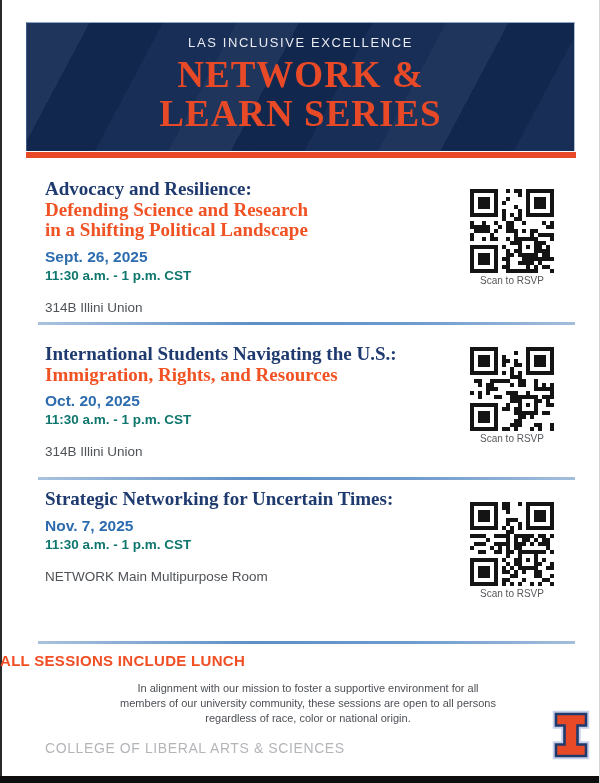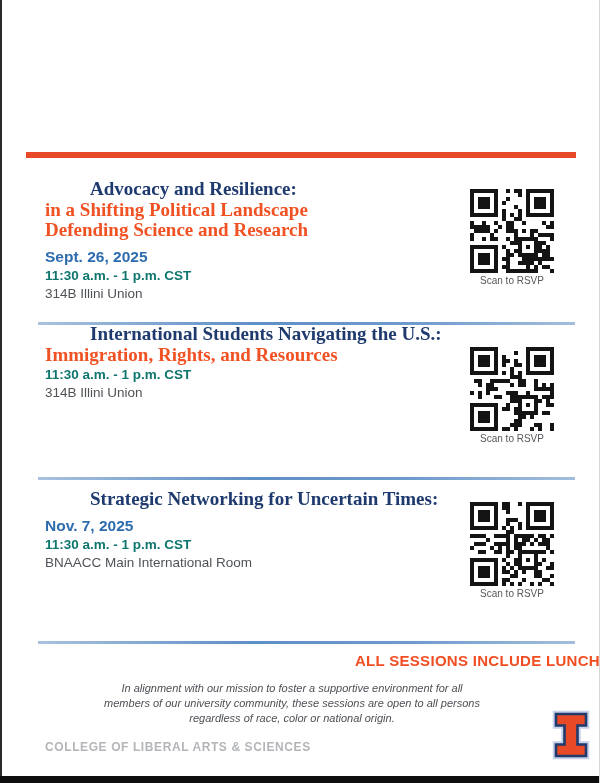--- a/index.html
+++ b/index.html
@@ -31,69 +31,74 @@
     position:relative; font-family:"Liberation Serif","DejaVu Serif",serif;
     font-weight:700; font-size:37px; line-height:39px; color:#e84a27; letter-spacing:1px;
   }
   .h-title.first { margin-top:5px; }
   .header-underline { position:absolute; left:26px; top:152px; width:550px; height:6px; background:#e84a27; }
 
   
   .event { position:absolute; left:45px; width:430px; }
   .ev-title {
     font-family:"Liberation Serif","DejaVu Serif",serif; font-weight:700;
-    font-size:19px; line-height:20.5px; color:#1e3a6e;margin-left:45px;
+    font-size:19px; line-height:20.5px; color:#1e3a6e;
   }
   .ev-sub {
     font-family:"Liberation Serif","DejaVu Serif",serif; font-weight:700;
     font-size:19px; line-height:20.5px; color:#f05224;
   }
   .ev-date { margin-top:6px; font-size:15.5px; font-weight:800; color:#2d6cae; line-height:19px; }
   .ev-time { margin-top:1px; font-size:13.5px; font-weight:800; color:#0f766e; line-height:17px; }
-  .ev-loc  { margin-top:1px; font-size:13.5px; font-weight:400; color:#4f5357; line-height:17px; }
+  .ev-loc  { margin-top:15px; font-size:13.5px; font-weight:400; color:#4f5357; line-height:17px; }
 
   
   .sep {
     position:absolute; left:38px; width:537px; height:3px; border:0;
     background:linear-gradient(90deg,#a9c2de 0%,#5e8fc6 40%,#6f9bce 70%,#a3bedb 100%);
   }
 
   
   .qr-wrap { position:absolute; left:468px; width:88px; text-align:center; }
   .qr { width:88px; height:88px; background:#fff; padding:2px; margin:0 auto; }
   .qr svg { display:block; }
   .qr-caption { font-size:10px; color:#55585c; }
 
   
   .lunch {
-    position:absolute; left:0; top:652px; width:600px; text-align:right;
+    position:absolute; left:0; top:652px; width:600px; text-align:left;
     font-size:15px; font-weight:800; color:#f14e24; letter-spacing:0.3px;
   }
   .mission {
-    position:absolute; left:62px; top:681px; width:460px; text-align:center;
-    font-size:11px; line-height:15px; color:#4c5055;font-style:italic;
+    position:absolute; left:78px; top:681px; width:460px; text-align:center;
+    font-size:11px; line-height:15px; color:#4c5055;
   }
   .college {
-    position:absolute; left:45px; top:740px; font-size:12px; letter-spacing:0.6px;
-    color:#b3b5b8; font-weight:700;
+    position:absolute; left:45px; top:740px; font-size:14px; letter-spacing:0.6px;
+    color:#b3b5b8; font-weight:400;
   }
   .block-i { position:absolute; left:551px; top:710px; width:40px; height:50px; }
 </style>
 </head>
 <body>
 
 <div class="page">
   <div class="left-frame"></div>
 
+  <div class="header">
+    <div class="eyebrow">LAS INCLUSIVE EXCELLENCE</div>
+    <div class="h-title first">NETWORK &amp;</div>
+    <div class="h-title">LEARN SERIES</div>
+  </div>
   <div class="header-underline"></div>
 
   <section class="event" style="top:179px">
     <div class="ev-title">Advocacy and Resilience:</div>
+    <div class="ev-sub">Defending Science and Research</div>
     <div class="ev-sub">in a Shifting Political Landscape</div>
-    <div class="ev-sub">Defending Science and Research</div>
     <div class="ev-date">Sept. 26, 2025</div>
     <div class="ev-time">11:30 a.m. - 1 p.m. CST</div>
     <div class="ev-loc">314B Illini Union</div>
   </section>
   <div class="qr-wrap" style="top:187px">
     <div class="qr">
         <svg width="84" height="84" viewBox="0 0 21 21" shape-rendering="crispEdges">
           <rect width="21" height="21" fill="#ffffff"></rect>
           <rect x="0" y="0" width="1" height="1" fill="#141414"></rect>
           <rect x="1" y="0" width="1" height="1" fill="#141414"></rect>
@@ -317,23 +322,24 @@
           <rect x="15" y="20" width="1" height="1" fill="#141414"></rect>
           <rect x="16" y="20" width="1" height="1" fill="#141414"></rect>
           <rect x="20" y="20" width="1" height="1" fill="#141414"></rect>
         </svg>
       </div>
     <div class="qr-caption">Scan to RSVP</div>
   </div>
 
   <hr class="sep" style="top:322px">
 
-  <section class="event" style="top:324px">
+  <section class="event" style="top:344px">
     <div class="ev-title">International Students Navigating the U.S.:</div>
     <div class="ev-sub">Immigration, Rights, and Resources</div>
+    <div class="ev-date">Oct. 20, 2025</div>
     <div class="ev-time">11:30 a.m. - 1 p.m. CST</div>
     <div class="ev-loc">314B Illini Union</div>
   </section>
   <div class="qr-wrap" style="top:345px">
     <div class="qr">
         <svg width="84" height="84" viewBox="0 0 21 21" shape-rendering="crispEdges">
           <rect width="21" height="21" fill="#ffffff"></rect>
           <rect x="0" y="0" width="1" height="1" fill="#141414"></rect>
           <rect x="1" y="0" width="1" height="1" fill="#141414"></rect>
           <rect x="2" y="0" width="1" height="1" fill="#141414"></rect>
@@ -542,21 +548,21 @@
       </div>
     <div class="qr-caption">Scan to RSVP</div>
   </div>
 
   <hr class="sep" style="top:477px">
 
   <section class="event" style="top:489px">
     <div class="ev-title">Strategic Networking for Uncertain Times:</div>
     <div class="ev-date">Nov. 7, 2025</div>
     <div class="ev-time">11:30 a.m. - 1 p.m. CST</div>
-    <div class="ev-loc">BNAACC Main International Room</div>
+    <div class="ev-loc">NETWORK Main Multipurpose Room</div>
   </section>
   <div class="qr-wrap" style="top:500px">
     <div class="qr">
         <svg width="84" height="84" viewBox="0 0 21 21" shape-rendering="crispEdges">
           <rect width="21" height="21" fill="#ffffff"></rect>
           <rect x="0" y="0" width="1" height="1" fill="#141414"></rect>
           <rect x="1" y="0" width="1" height="1" fill="#141414"></rect>
           <rect x="2" y="0" width="1" height="1" fill="#141414"></rect>
           <rect x="3" y="0" width="1" height="1" fill="#141414"></rect>
           <rect x="4" y="0" width="1" height="1" fill="#141414"></rect>

